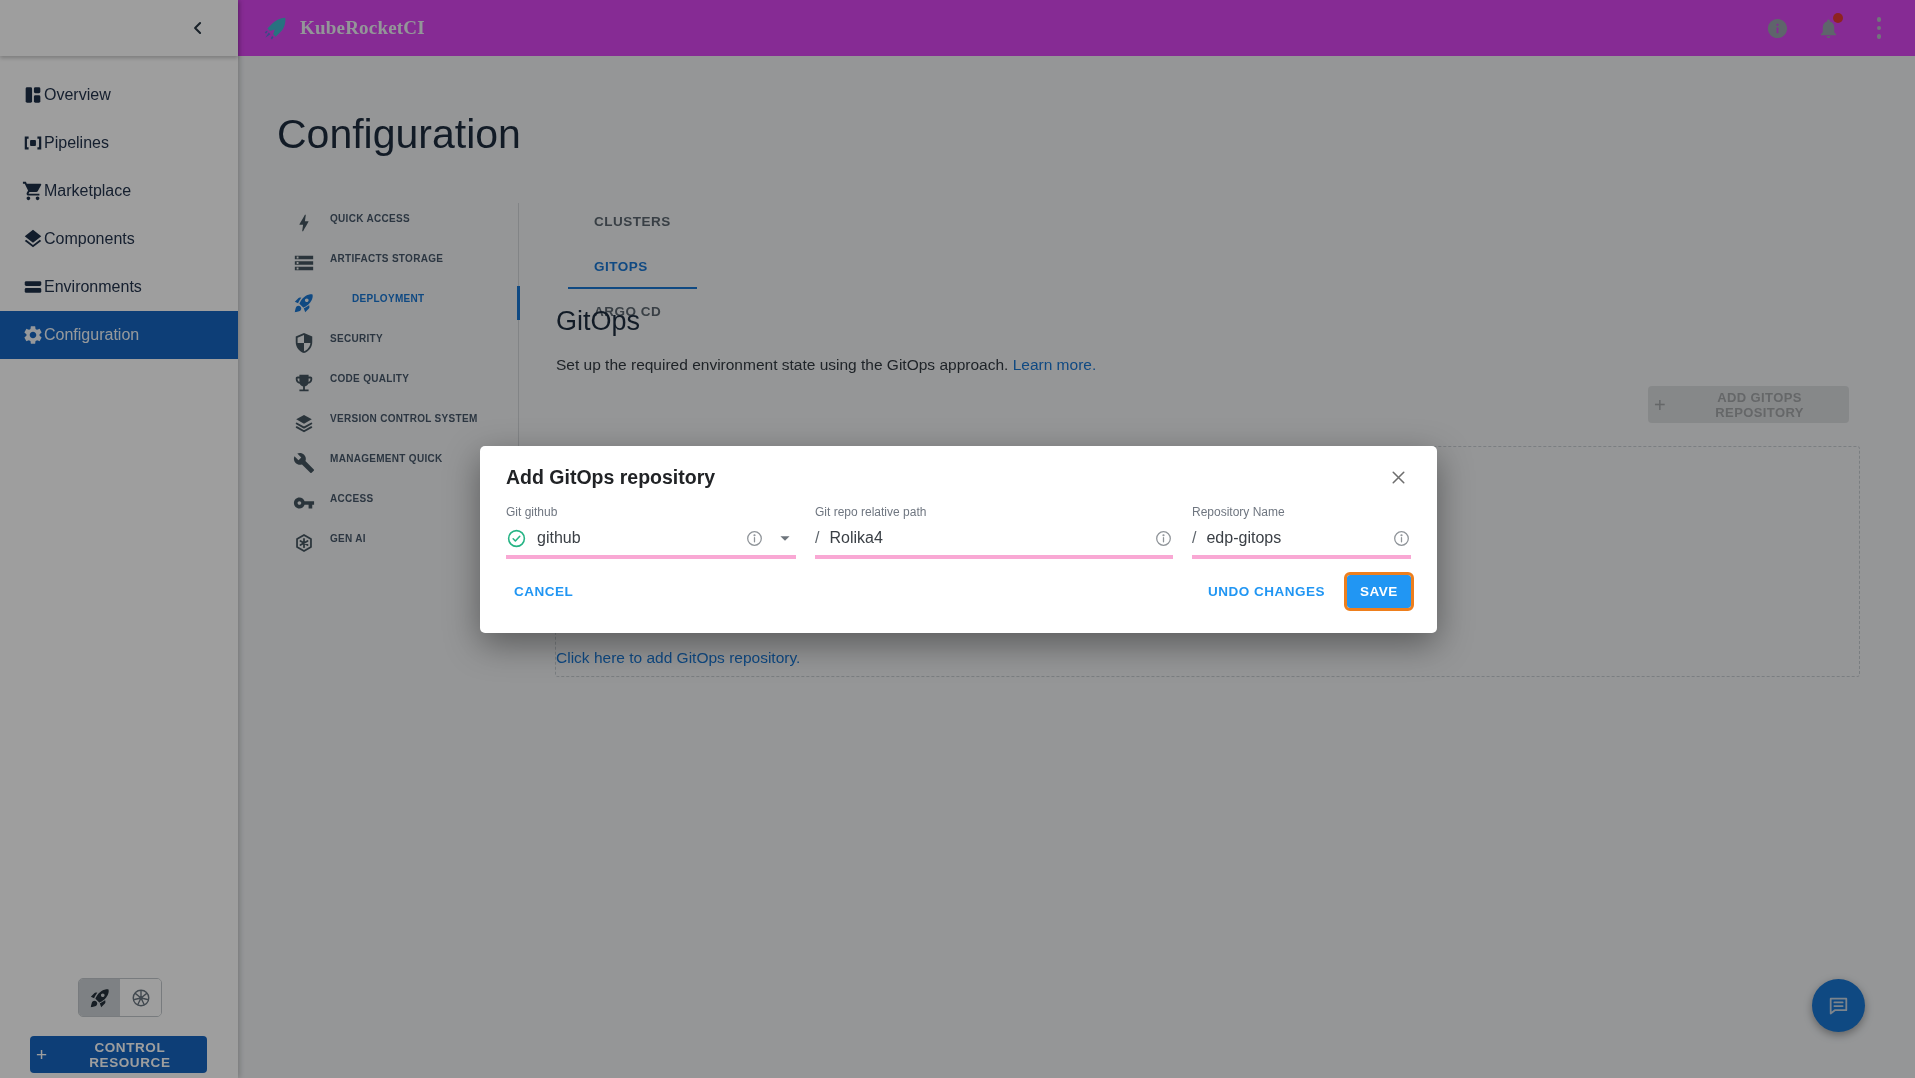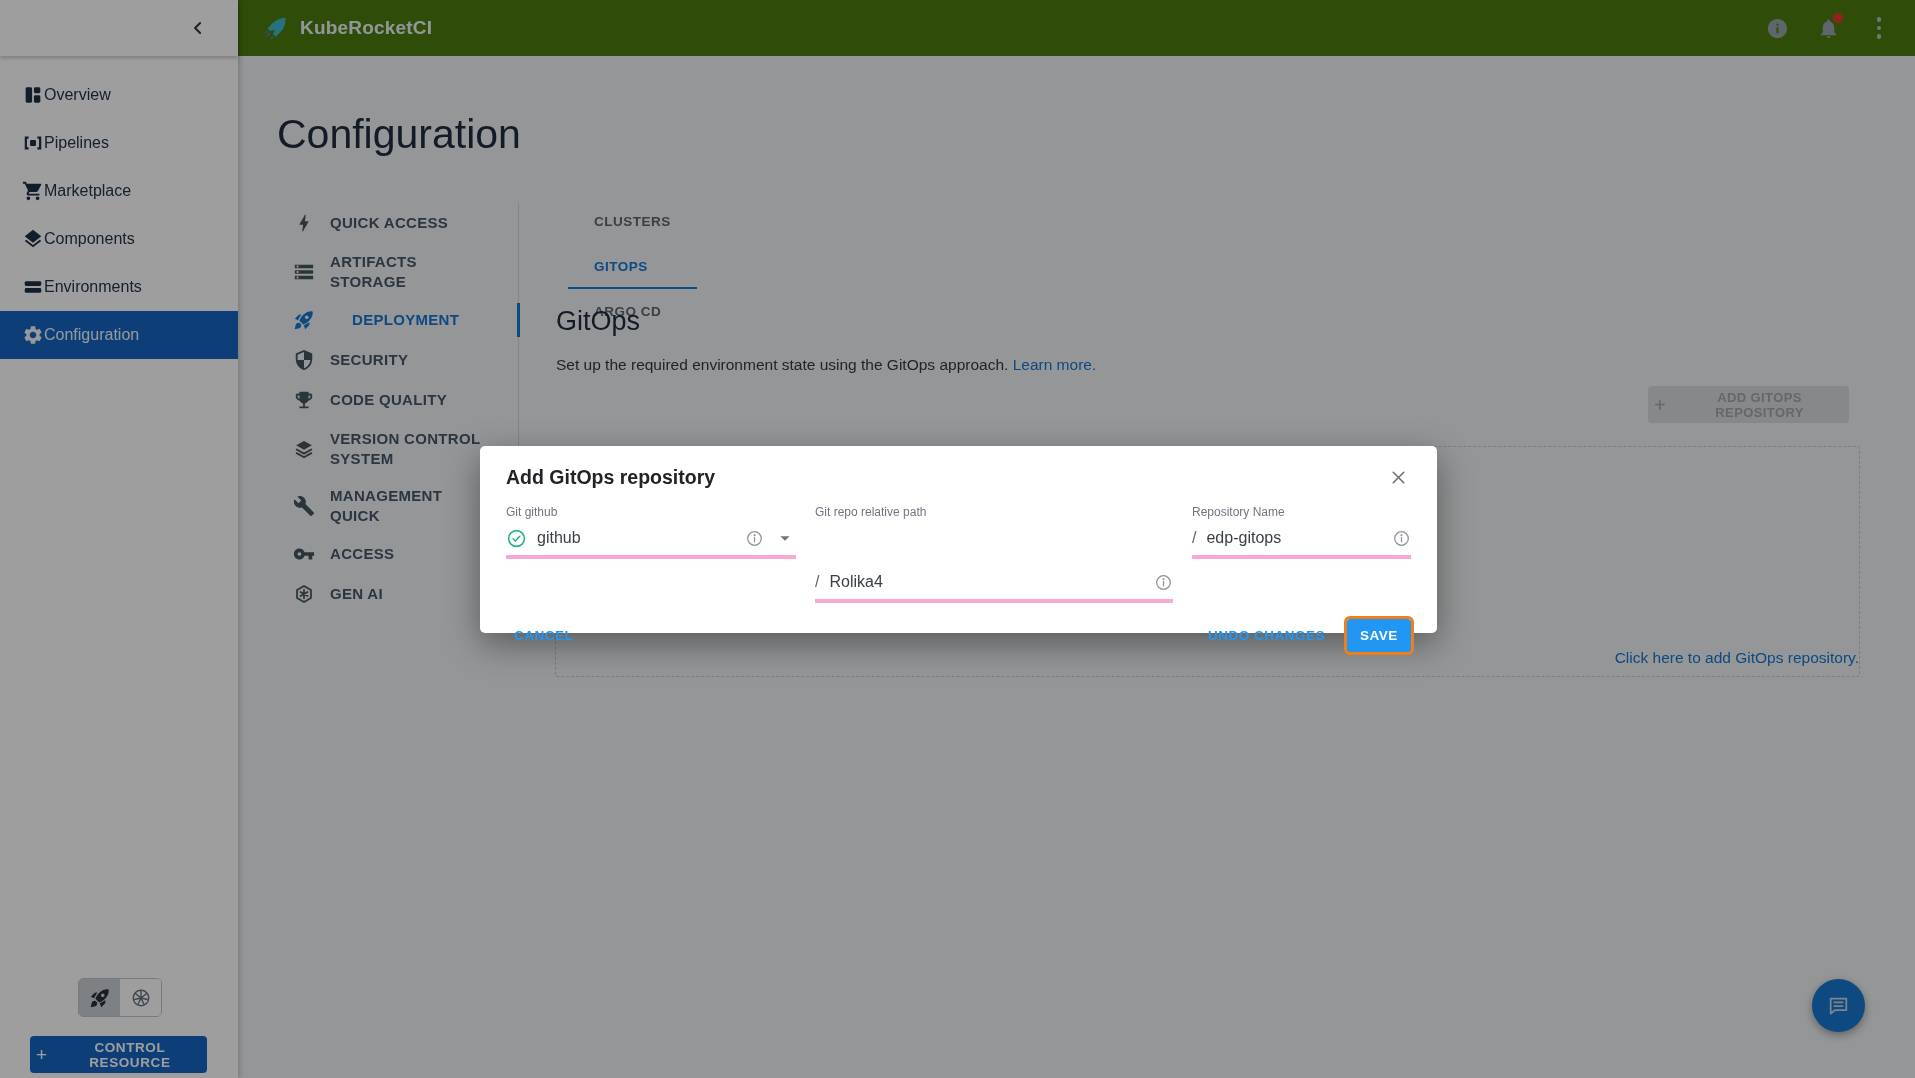--- a/index.html
+++ b/index.html
@@ -1,21 +1,21 @@
 <!DOCTYPE html>
 <html><head>
 <meta charset="utf-8">
 <style>
   html,body{margin:0;padding:0;background:#1b1b1b;}
   #app{position:relative;width:1915px;height:1078px;background:#f0f2f4;overflow:hidden;
        font-family:"Liberation Sans","DejaVu Sans",sans-serif;-webkit-font-smoothing:antialiased;}
 
   
-  .topbar{position:absolute;left:238px;top:0;right:0;height:56px;background:#4d7c0f;
-          display:flex;align-items:center;padding:0 24px;box-sizing:border-box;}
+  .topbar{position:absolute;left:238px;top:0;right:0;height:56px;background:#d946ef;
+          display:flex;align-items:center;padding:0 24px;box-sizing:border-box;font-family:Liberation Serif, serif;}
   .brand{display:flex;align-items:center;gap:12px;}
   .brand-title{color:#eef3f6;font-size:19px;font-weight:700;letter-spacing:.2px;}
   .topbar-right{margin-left:auto;display:flex;align-items:center;gap:27px;}
   .tb-btn{position:relative;width:24px;height:24px;display:flex;align-items:center;justify-content:center;cursor:pointer;}
   .red-dot{position:absolute;top:-3px;right:-3px;width:10px;height:10px;border-radius:50%;background:#e53935;}
   .kebab{display:flex;flex-direction:column;gap:4px;align-items:center;}
   .kebab i{width:4.5px;height:4.5px;border-radius:50%;background:#b6bec5;}
 
   
   .sidebar{position:absolute;left:0;top:0;width:238px;height:1078px;background:#ffffff;
@@ -37,22 +37,22 @@
               border:none;border-radius:4px;color:#fff;display:flex;align-items:center;justify-content:center;
               gap:11px;font-size:13.5px;font-weight:700;letter-spacing:.6px;cursor:pointer;
               font-family:inherit;}
   .plus-glyph{font-size:19px;font-weight:400;line-height:1;}
 
   
   .page-title{position:absolute;left:277px;top:84px;font-size:41px;font-weight:500;color:#1d2c3e;}
 
   .subnav{position:absolute;left:293px;top:203px;width:226px;border-right:1px solid #d2d6d9;
           box-sizing:border-box;padding-bottom:6px;}
-  .subnav-item{position:relative;display:flex;align-items:center;gap:15px;padding:9px 8px 9px 0;
-               color:#47586a;font-size:15px;font-weight:700;letter-spacing:.3px;cursor:pointer;line-height:1.3;}
+  .subnav-item{position:relative;display:flex;align-items:flex-start;gap:15px;padding:9px 8px 9px 0;
+               color:#47586a;font-size:10px;font-weight:700;letter-spacing:.3px;cursor:pointer;line-height:1.3;}
   .subnav-item .ni{width:22px;height:22px;color:#45555f;flex:0 0 aupx;}
   .subnav-item span.lbl{max-width:160px;}
   .subnav-item.active{color:#1976d2;gap:37px;}
   .subnav-item.active .ni{color:#1976d2;}
   .subnav-item.active::after{content:"";position:absolute;right:-2px;top:3px;bottom:3px;width:3px;background:#1976d2;}
 
   .tabs{position:absolute;left:568px;top:199px;display:flex;flex-direction:column;}
   .tab{padding:15px 26px 13px;font-size:13.5px;font-weight:700;letter-spacing:.5px;color:#5c6770;
        cursor:pointer;border-bottom:2px solid transparent;}
   .tab.active{color:#1976d2;border-bottom-color:#1976d2;}
@@ -61,35 +61,35 @@
   .gitops-desc{position:absolute;left:556px;top:340px;font-size:15.5px;color:#333a41;}
   .link{color:#1976d2;cursor:pointer;text-decoration:none;}
 
   .add-btn{position:absolute;left:1648px;top:386px;width:201px;height:37px;background:#d9dbdd;
            border:none;border-radius:4px;color:#a3a6a9;display:flex;align-items:center;justify-content:center;
            gap:10px;font-size:13px;font-weight:700;letter-spacing:.4px;font-family:inherit;}
   .add-plus{font-size:20px;font-weight:400;line-height:1;}
 
   .dashed-box{position:absolute;left:555px;top:446px;width:1305px;height:231px;
               border:1px dashed #c6cbd0;border-radius:3px;box-sizing:border-box;}
-  .empty-link{position:absolute;left:0;right:0;bottom:9px;text-align:right;font-size:15.5px;color:#1976d2;cursor:pointer;}
+  .empty-link{position:absolute;left:0;right:0;bottom:9px;text-align:left;font-size:15.5px;color:#1976d2;cursor:pointer;}
 
   .fab{position:absolute;left:1812px;top:979px;width:53px;height:53px;border-radius:50%;background:#1976d2;
        display:flex;align-items:center;justify-content:center;cursor:pointer;box-shadow:0 3px 8px rgba(0,0,0,.35);}
 
   
   .backdrop{position:absolute;inset:0;background:rgba(0,0,0,.38);z-index:50;}
   .modal{position:absolute;left:480px;top:446px;width:957px;height:187px;background:#fff;border-radius:5px;
          box-shadow:0 11px 35px rgba(0,0,0,.4);z-index:60;box-sizing:border-box;padding:20px 26px 14px;}
   .modal-title-row{display:flex;align-items:flex-start;justify-content:space-between;}
   .modal-title{font-size:19.5px;font-weight:700;color:#212326;}
   .close-btn{width:26px;height:26px;display:flex;align-items:center;justify-content:center;cursor:pointer;margin-top:-2px;}
   .fields-row{display:flex;gap:19px;margin-top:15px;}
   .field{display:flex;flex-direction:column;}
-  .f1{flex:0 1 290px;} .f2{flex:0 1 358px;gap:44px;} .f3{flex:0 1 219px;}
+  .f1{flex:0 1 290px;} .f2{flex:0 1 358px;} .f3{flex:0 1 219px;}
   .field-label{font-size:12px;color:#6f7680;}
   .field-input{display:flex;align-items:center;gap:10px;height:34px;border-bottom:4px solid #f9a8d4;margin-top:2px;}
   .field-value{font-size:16px;color:#3a3f45;}
   .prefix{font-size:16px;color:#5f666d;}
   .grow{flex:1;}
   .modal-footer{display:flex;align-items:center;margin-top:16px;}
   .text-btn{font-size:13.5px;font-weight:700;letter-spacing:.5px;color:#2196f3;background:none;border:none;
             cursor:pointer;padding:8px 8px;font-family:inherit;}
   .undo-btn{margin-right:14px;}
   .save-btn{width:64px;height:33px;background:#2196f3;color:#fff;font-size:13.5px;font-weight:700;

